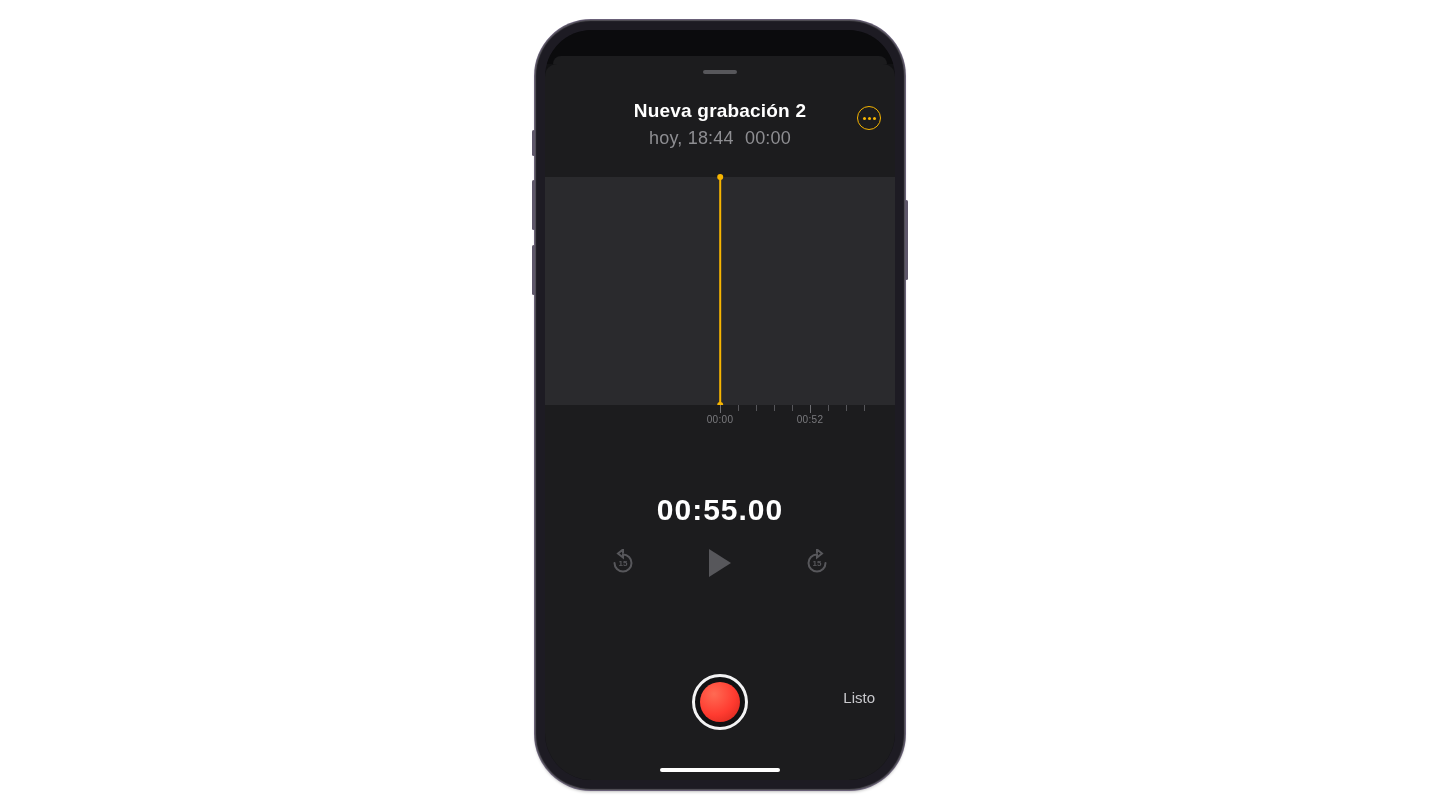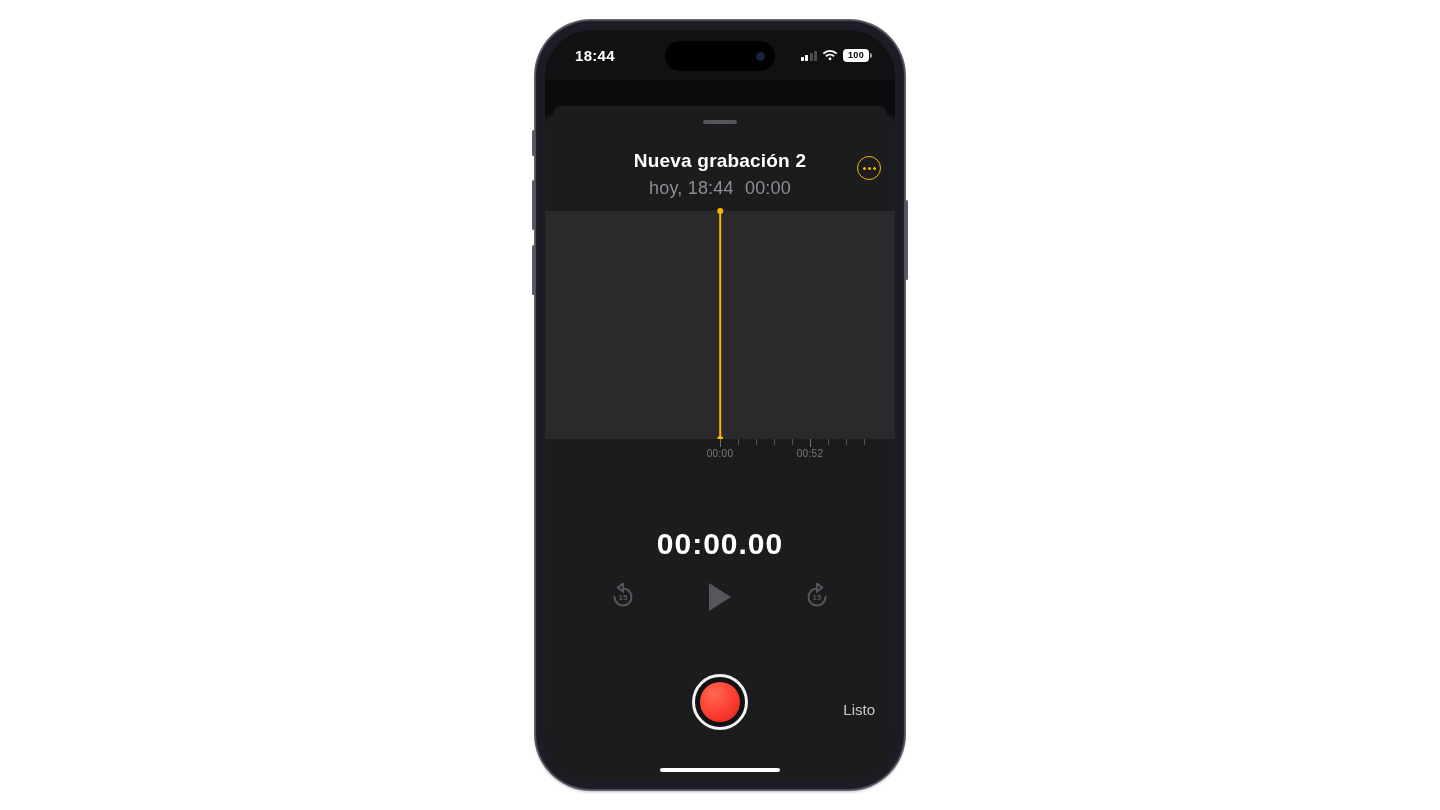--- a/index.html
+++ b/index.html
@@ -79,21 +79,21 @@
   
   .sheet{
     flex:1;background:#1c1c1e;border-radius:12px 12px 0 0;
     display:flex;flex-direction:column;position:relative;overflow:hidden;
   }
   .grabber{
     width:34px;height:4px;border-radius:3px;background:#57575b;
     margin:6px auto 2px;
   }
   .hdr{
-    text-align:center;padding:24px 16px 12px;position:relative;
+    text-align:center;padding:24px 16px 28px;position:relative;
   }
   .title{color:#fff;font-size:19px;font-weight:600;letter-spacing:.2px;}
   .sub{color:#8e8e92;font-size:18px;margin-top:6px;letter-spacing:.2px;}
   .sub .dur{margin-left:6px;}
   .more-btn{
     position:absolute;right:14px;top:30px;width:24px;height:24px;border-radius:50%;
     border:1.6px solid #f7b500;display:flex;align-items:center;justify-content:center;
     box-sizing:border-box;
   }
   .more-btn .dots{display:flex;gap:2px;}
@@ -143,21 +143,21 @@
   .rec-btn{
     position:absolute;left:50%;bottom:50px;transform:translateX(-50%);
     width:50px;height:50px;border-radius:50%;background:#111113;
     border:3px solid #f3f3f4;display:flex;align-items:center;justify-content:center;
   }
   .rec-btn .core{
     width:40px;height:40px;border-radius:50%;
     background:radial-gradient(circle at 35% 30%, #ff6a53 0%, #ff3b30 55%, #cf241a 100%);
   }
   .done{
-    position:absolute;right:20px;bottom:62px;color:#c9c9cd;font-size:15px;font-weight:500;
+    position:absolute;right:20px;bottom:74px;color:#c9c9cd;font-size:15px;font-weight:500;
   }
   .home-ind{
     position:absolute;bottom:8px;left:50%;transform:translateX(-50%);
     width:120px;height:4px;border-radius:3px;background:#fefefe;
   }
 </style>
 </head>
 <body>
 
 <div class="stage">
@@ -165,39 +165,20 @@
     <div class="btn-side mute"></div>
     <div class="btn-side volu"></div>
     <div class="btn-side vold"></div>
     <div class="btn-side power"></div>
 
     <div class="screen">
       <div class="island">
         <div class="cam"></div>
       </div>
 
-      <div class="status">
-        <span>18:44</span>
-        <div class="right">
-          <span class="cell-icon">
-            <span></span>
-              <span></span>
-              <span></span>
-              <span></span>
-          </span>
-          <span class="wifi-icon">
-            <svg width="16" height="12" viewBox="0 0 16 12">
-              <path d="M8 11.2a1.4 1.4 0 100-2.8 1.4 1.4 0 000 2.8zM3.3 6.6a6.8 6.8 0 019.4 0l-1.3 1.3a5 5 0 00-6.8 0L3.3 6.6zM.7 4A10.5 10.5 0 018 1a10.5 10.5 0 017.3 3l-1.3 1.3A8.7 8.7 0 008 2.8 8.7 8.7 0 002 5.3L.7 4z" fill="#fff"></path>
-            </svg>
-          </span>
-          <span class="batt">
-            <span>100</span>
-          </span>
-        </div>
-      </div>
 
       <div class="dark-top"></div>
 
       <div class="sheet">
         <div class="grabber"></div>
 
         <div class="hdr">
           <div class="title">Nueva grabación 2</div>
           <div class="sub">
             <span>hoy, 18:44</span>
@@ -227,21 +208,21 @@
             <div class="tick" style="left:calc(50% + 72px)"></div>
             <div class="tick big" style="left:calc(50% + 90px)"></div>
             <div class="tick" style="left:calc(50% + 108px)"></div>
             <div class="tick" style="left:calc(50% + 126px)"></div>
             <div class="tick" style="left:calc(50% + 144px)"></div>
             <div class="lbl" style="left:50%">00:00</div>
             <div class="lbl" style="left:calc(50% + 90px)">00:52</div>
           </div>
         </div>
 
-        <div class="timer">00:00.00</div>
+        <div class="timer">00:55.00</div>
 
         <div class="transport">
           <div class="skip">
             <svg viewBox="0 0 28 28" width="28" height="28">
               <path d="M14 3.5V0.5l-5 4 5 4V5.5a8.5 8.5 0 11-8.5 8.5" fill="none" stroke="#57575b" stroke-width="2" stroke-linecap="round"></path>
             </svg>
             <span class="n">15</span>
           </div>
           <div class="play"></div>
           <div class="skip">

